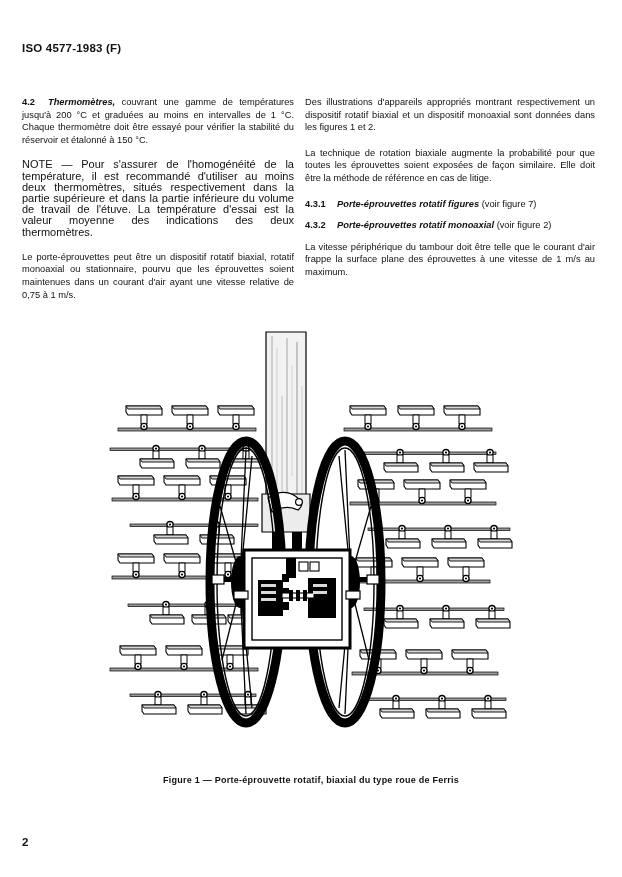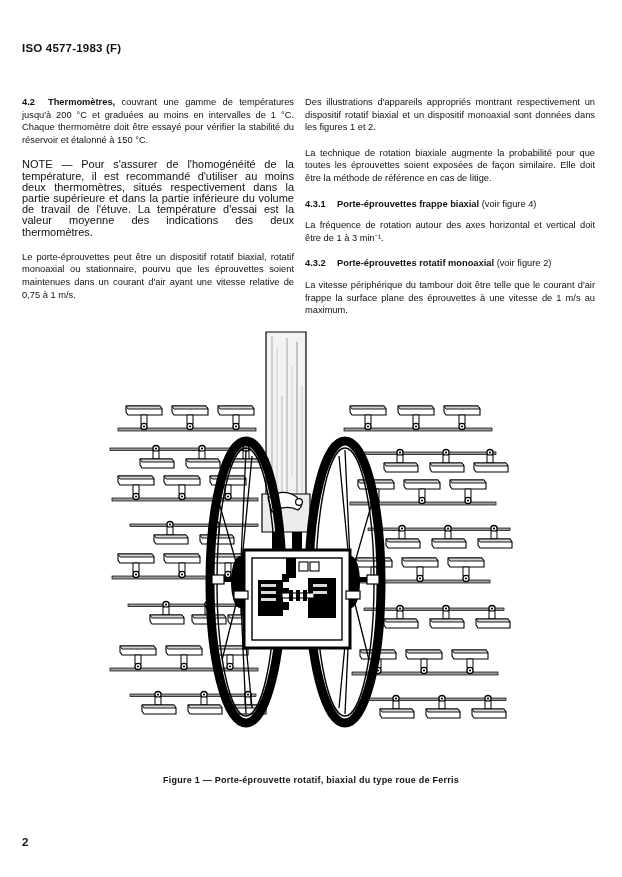--- a/index.html
+++ b/index.html
@@ -62,21 +62,21 @@
     font-size: 9.3px;
     line-height: 12.6px;
     color: #111;
   }
   .num {
     font-weight: bold;
     display: inline-block;
     min-width: 26px;
   }
   .num.wide { min-width: 32px; }
-  .ttl { font-weight: bold; }
+  .ttl { font-weight: bold; font-style: italic; }
 
   
   .figure {
     position: absolute;
     left: 0;
     top: 326px;
     width: 622px;
     height: 438px;
   }
   .figcap {
@@ -117,23 +117,22 @@
 
     <p class="body">Le porte-éprouvettes peut être un dispositif rotatif biaxial, rotatif monoaxial ou stationnaire, pourvu que les éprouvettes soient maintenues dans un courant d'air ayant une vitesse relative de 0,75 à 1 m/s.</p>
   </div>
 
   <div class="col col-right">
 
     <p class="body">Des illustrations d'appareils appropriés montrant respectivement un dispositif rotatif biaxial et un dispositif monoaxial sont données dans les figures 1 et 2.</p>
 
     <p class="body">La technique de rotation biaxiale augmente la probabilité pour que toutes les éprouvettes soient exposées de façon similaire. Elle doit être la méthode de référence en cas de litige.</p>
 
-    <p class="heading"><span class="num wide">4.3.1</span><span class="ttl">Porte-éprouvettes frappe biaxial</span><span> (voir figure 4)</span></p>
-
-    <p class="body">La fréquence de rotation autour des axes horizontal et vertical doit être de 1 à 3 min⁻¹.</p>
+    <p class="heading"><span class="num wide">4.3.1</span><span class="ttl">Porte-éprouvettes rotatif figures</span><span> (voir figure 7)</span></p>
+
 
     <p class="heading"><span class="num wide">4.3.2</span><span class="ttl">Porte-éprouvettes rotatif monoaxial</span><span> (voir figure 2)</span></p>
 
     <p class="body">La vitesse périphérique du tambour doit être telle que le courant d'air frappe la surface plane des éprouvettes à une vitesse de 1 m/s au maximum.</p>
   </div>
 
   <div class="figure">
     <svg width="622" height="438" viewBox="0 0 622 438" xmlns="http://www.w3.org/2000/svg">
       <defs>
 

